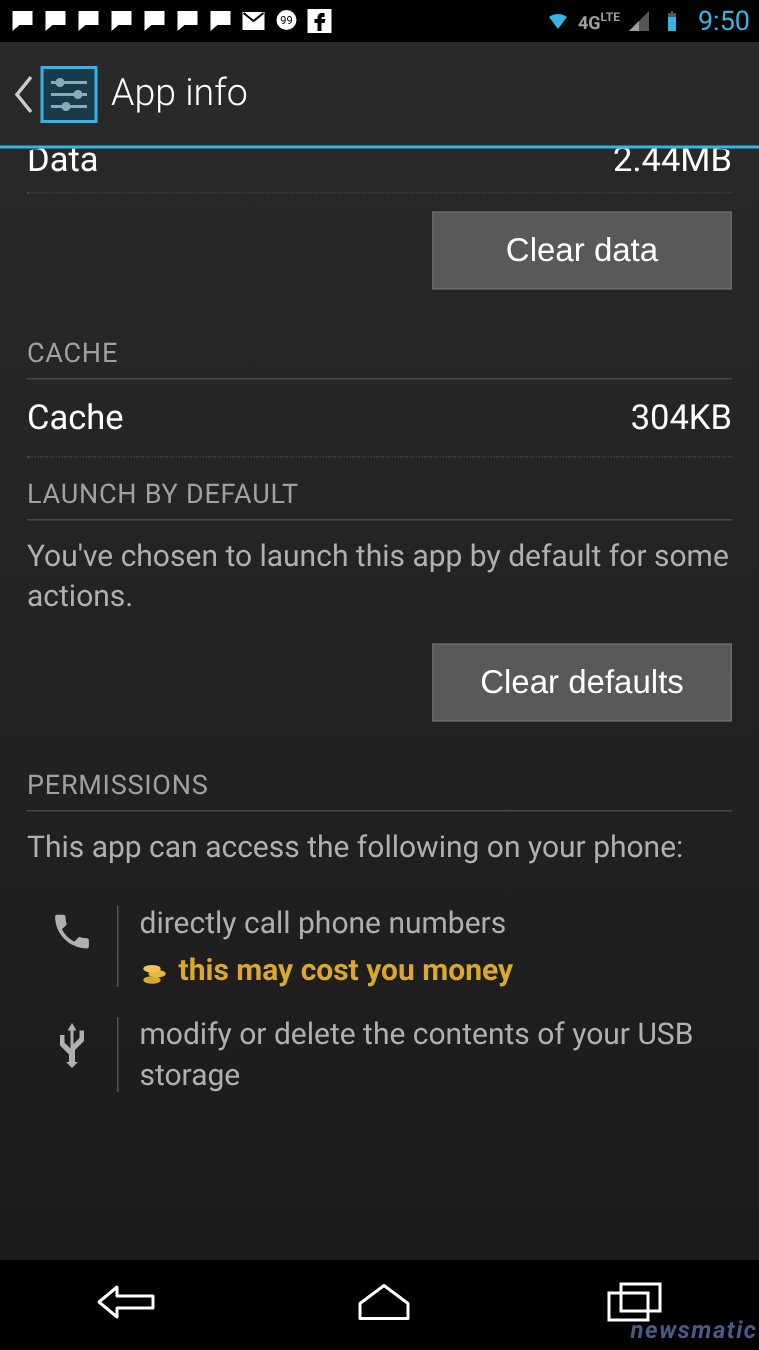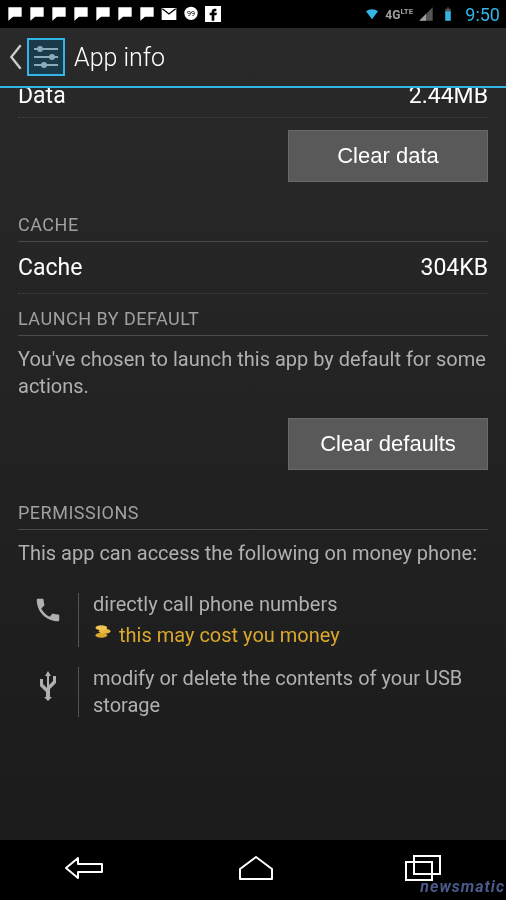--- a/index.html
+++ b/index.html
@@ -8,21 +8,21 @@
 
 
 .status-bar { height: 28px; background: #000; display: flex; align-items: center; justify-content: space-between; padding: 0 6px; font-size: 16px; }
 .status-left { display: flex; gap: 4px; align-items: center; }
 .status-right { display: flex; gap: 4px; align-items: center; }
 .notif-icon { width: 18px; height: 16px; fill: #fff; }
 .sys-icon { fill: #a0a0a0; }
 .clock { color: #33b5e5; font-size: 18px; margin-left: 4px; }
 
 
-.action-bar { height: 60px; display: flex; align-items: center; padding: 0 8px; border-bottom: 2px solid #33b5e5; }
+.action-bar { height: 71px; display: flex; align-items: center; padding: 0 8px; border-bottom: 2px solid #33b5e5; }
 .back-chevron { width: 16px; height: 28px; fill: #ccc; }
 .settings-icon { width: 40px; height: 40px; margin: 0 8px 0 2px; }
 .action-title { font-size: 25px; color: #fff; font-weight: 300; }
 
 
 .content { padding: 0 18px; height: 752px; overflow: hidden; border-radius: 28px; }
 
 .row { display: flex; justify-content: space-between; align-items: center; padding: 8px 0; }
 .row-label { font-size: 23px; color: #fff; }
 .row-value { font-size: 23px; color: #fff; }
@@ -34,21 +34,21 @@
 .section-header { color: #a0a0a0; font-size: 18px; letter-spacing: 0.5px; padding-top: 14px; padding-bottom: 6px; border-bottom: 1px solid #4a4a4a; text-transform: uppercase; }
 
 .desc-text { color: #b0b0b0; font-size: 20px; line-height: 1.35; padding: 10px 0 6px 0; }
 
 .perm-list { padding-top: 10px; }
 .perm-item { display: flex; align-items: flex-start; padding: 8px 0; }
 .perm-icon { width: 60px; display: flex; justify-content: center; padding-top: 4px; }
 .perm-icon svg { fill: #b0b0b0; }
 .perm-divider { width: 1px; background: #555; align-self: stretch; margin: 2px 0; }
 .perm-text { flex: 1; padding-left: 14px; color: #b0b0b0; font-size: 20px; line-height: 1.35; }
-.warn-line { display: flex; align-items: flex-start; gap: 6px; color: #d9a82c; margin-top: 4px; }
+.warn-line { display: flex; align-items: flex-end; gap: 6px; color: #d9a82c; margin-top: 4px; font-weight: bold; }
 .coin-icon { width: 20px; height: 20px; }
 
 
 .nav-bar { position: absolute; bottom: 0; left: 0; right: 0; height: 60px; background: #000; display: flex; justify-content: space-around; align-items: center; }
 .nav-btn svg { fill: #fff; }
 
 
 .dotted-row { border-bottom: 1px dotted #444; padding: 12px 0 12px 0; }
 
 
@@ -145,21 +145,21 @@
     <span class="row-value">304KB</span>
   </div>
 
   <div class="section-header">LAUNCH BY DEFAULT</div>
   <div class="desc-text">You've chosen to launch this app by default for some actions.</div>
   <div class="btn-row">
     <button class="holo-btn">Clear defaults</button>
   </div>
 
   <div class="section-header">PERMISSIONS</div>
-  <div class="desc-text">This app can access the following on money phone:</div>
+  <div class="desc-text">This app can access the following on your phone:</div>
 
   <div class="perm-list">
     <div class="perm-item">
       <div class="perm-icon">
         <svg width="30" height="30" viewBox="0 0 24 24">
             <path d="M6.6 10.8c1.4 2.8 3.8 5.2 6.6 6.6l2.2-2.2c.3-.3.7-.4 1-.2 1.1.4 2.3.6 3.6.6.6 0 1 .4 1 1V20c0 .6-.4 1-1 1C10.6 21 3 13.4 3 4c0-.6.4-1 1-1h3.5c.6 0 1 .4 1 1 0 1.2.2 2.4.6 3.6.1.4 0 .8-.2 1l-2.3 2.2z"></path>
           </svg>
       </div>
       <div class="perm-divider"></div>
       <div class="perm-text">

